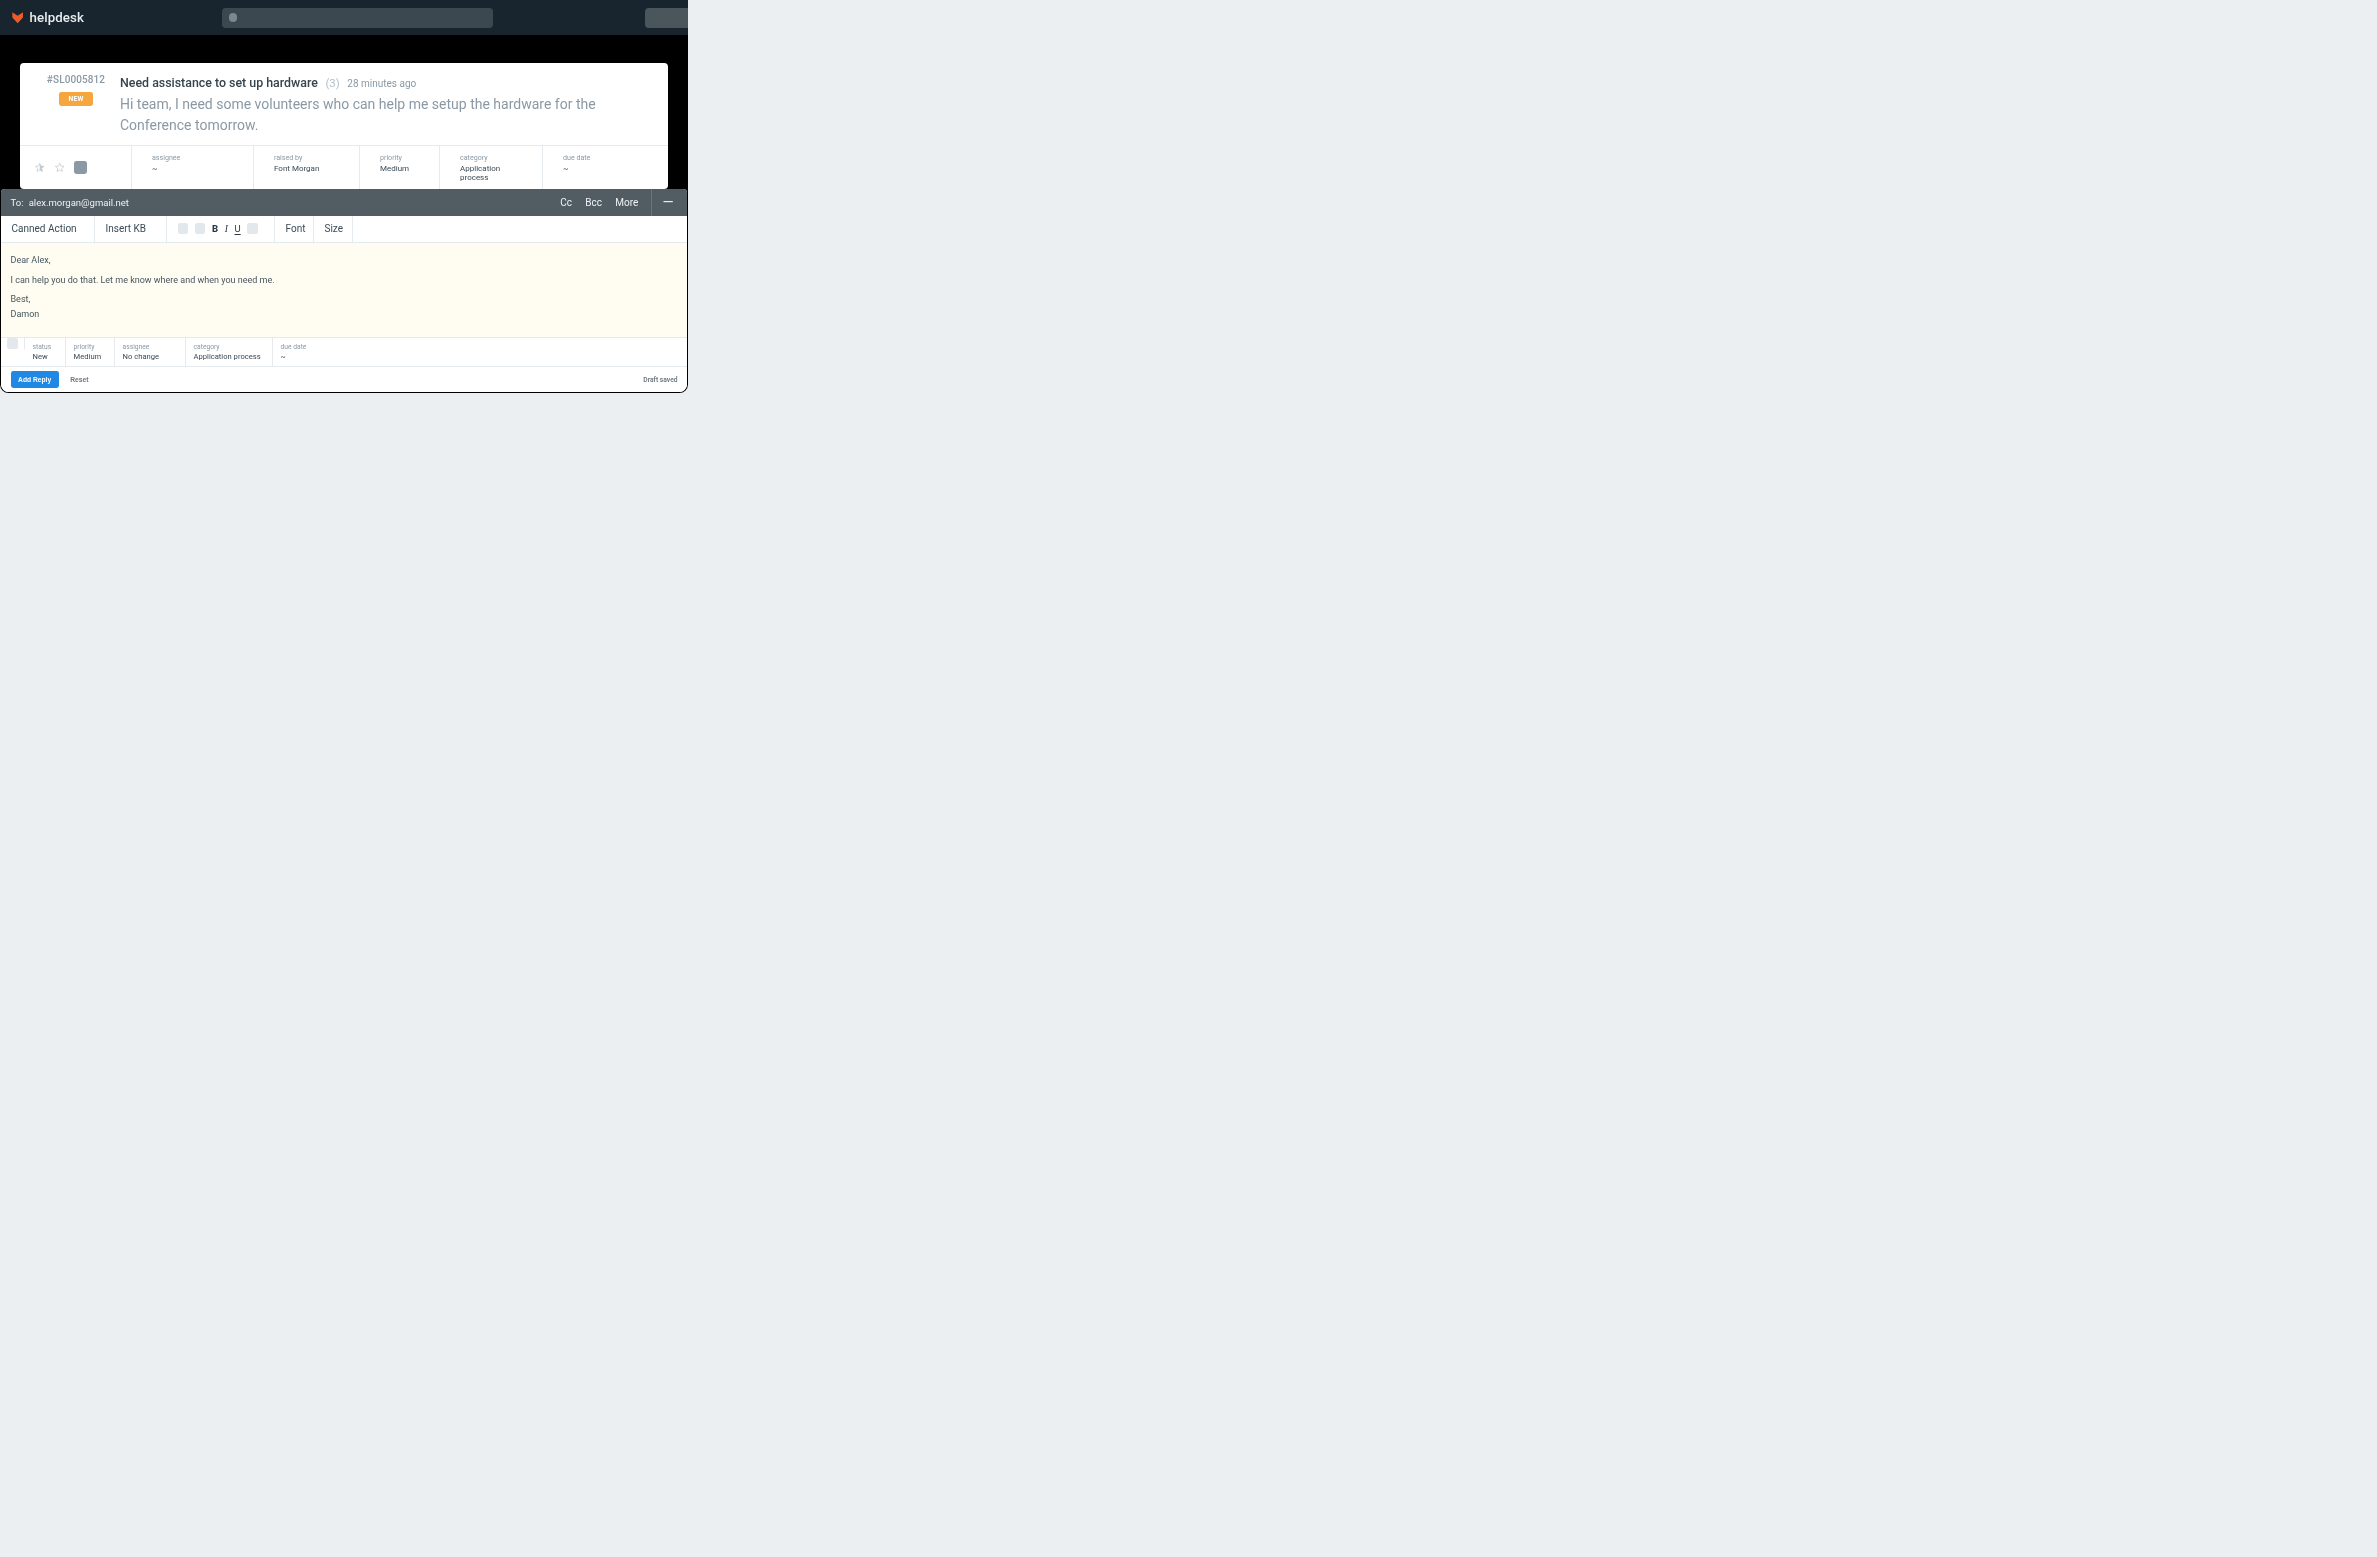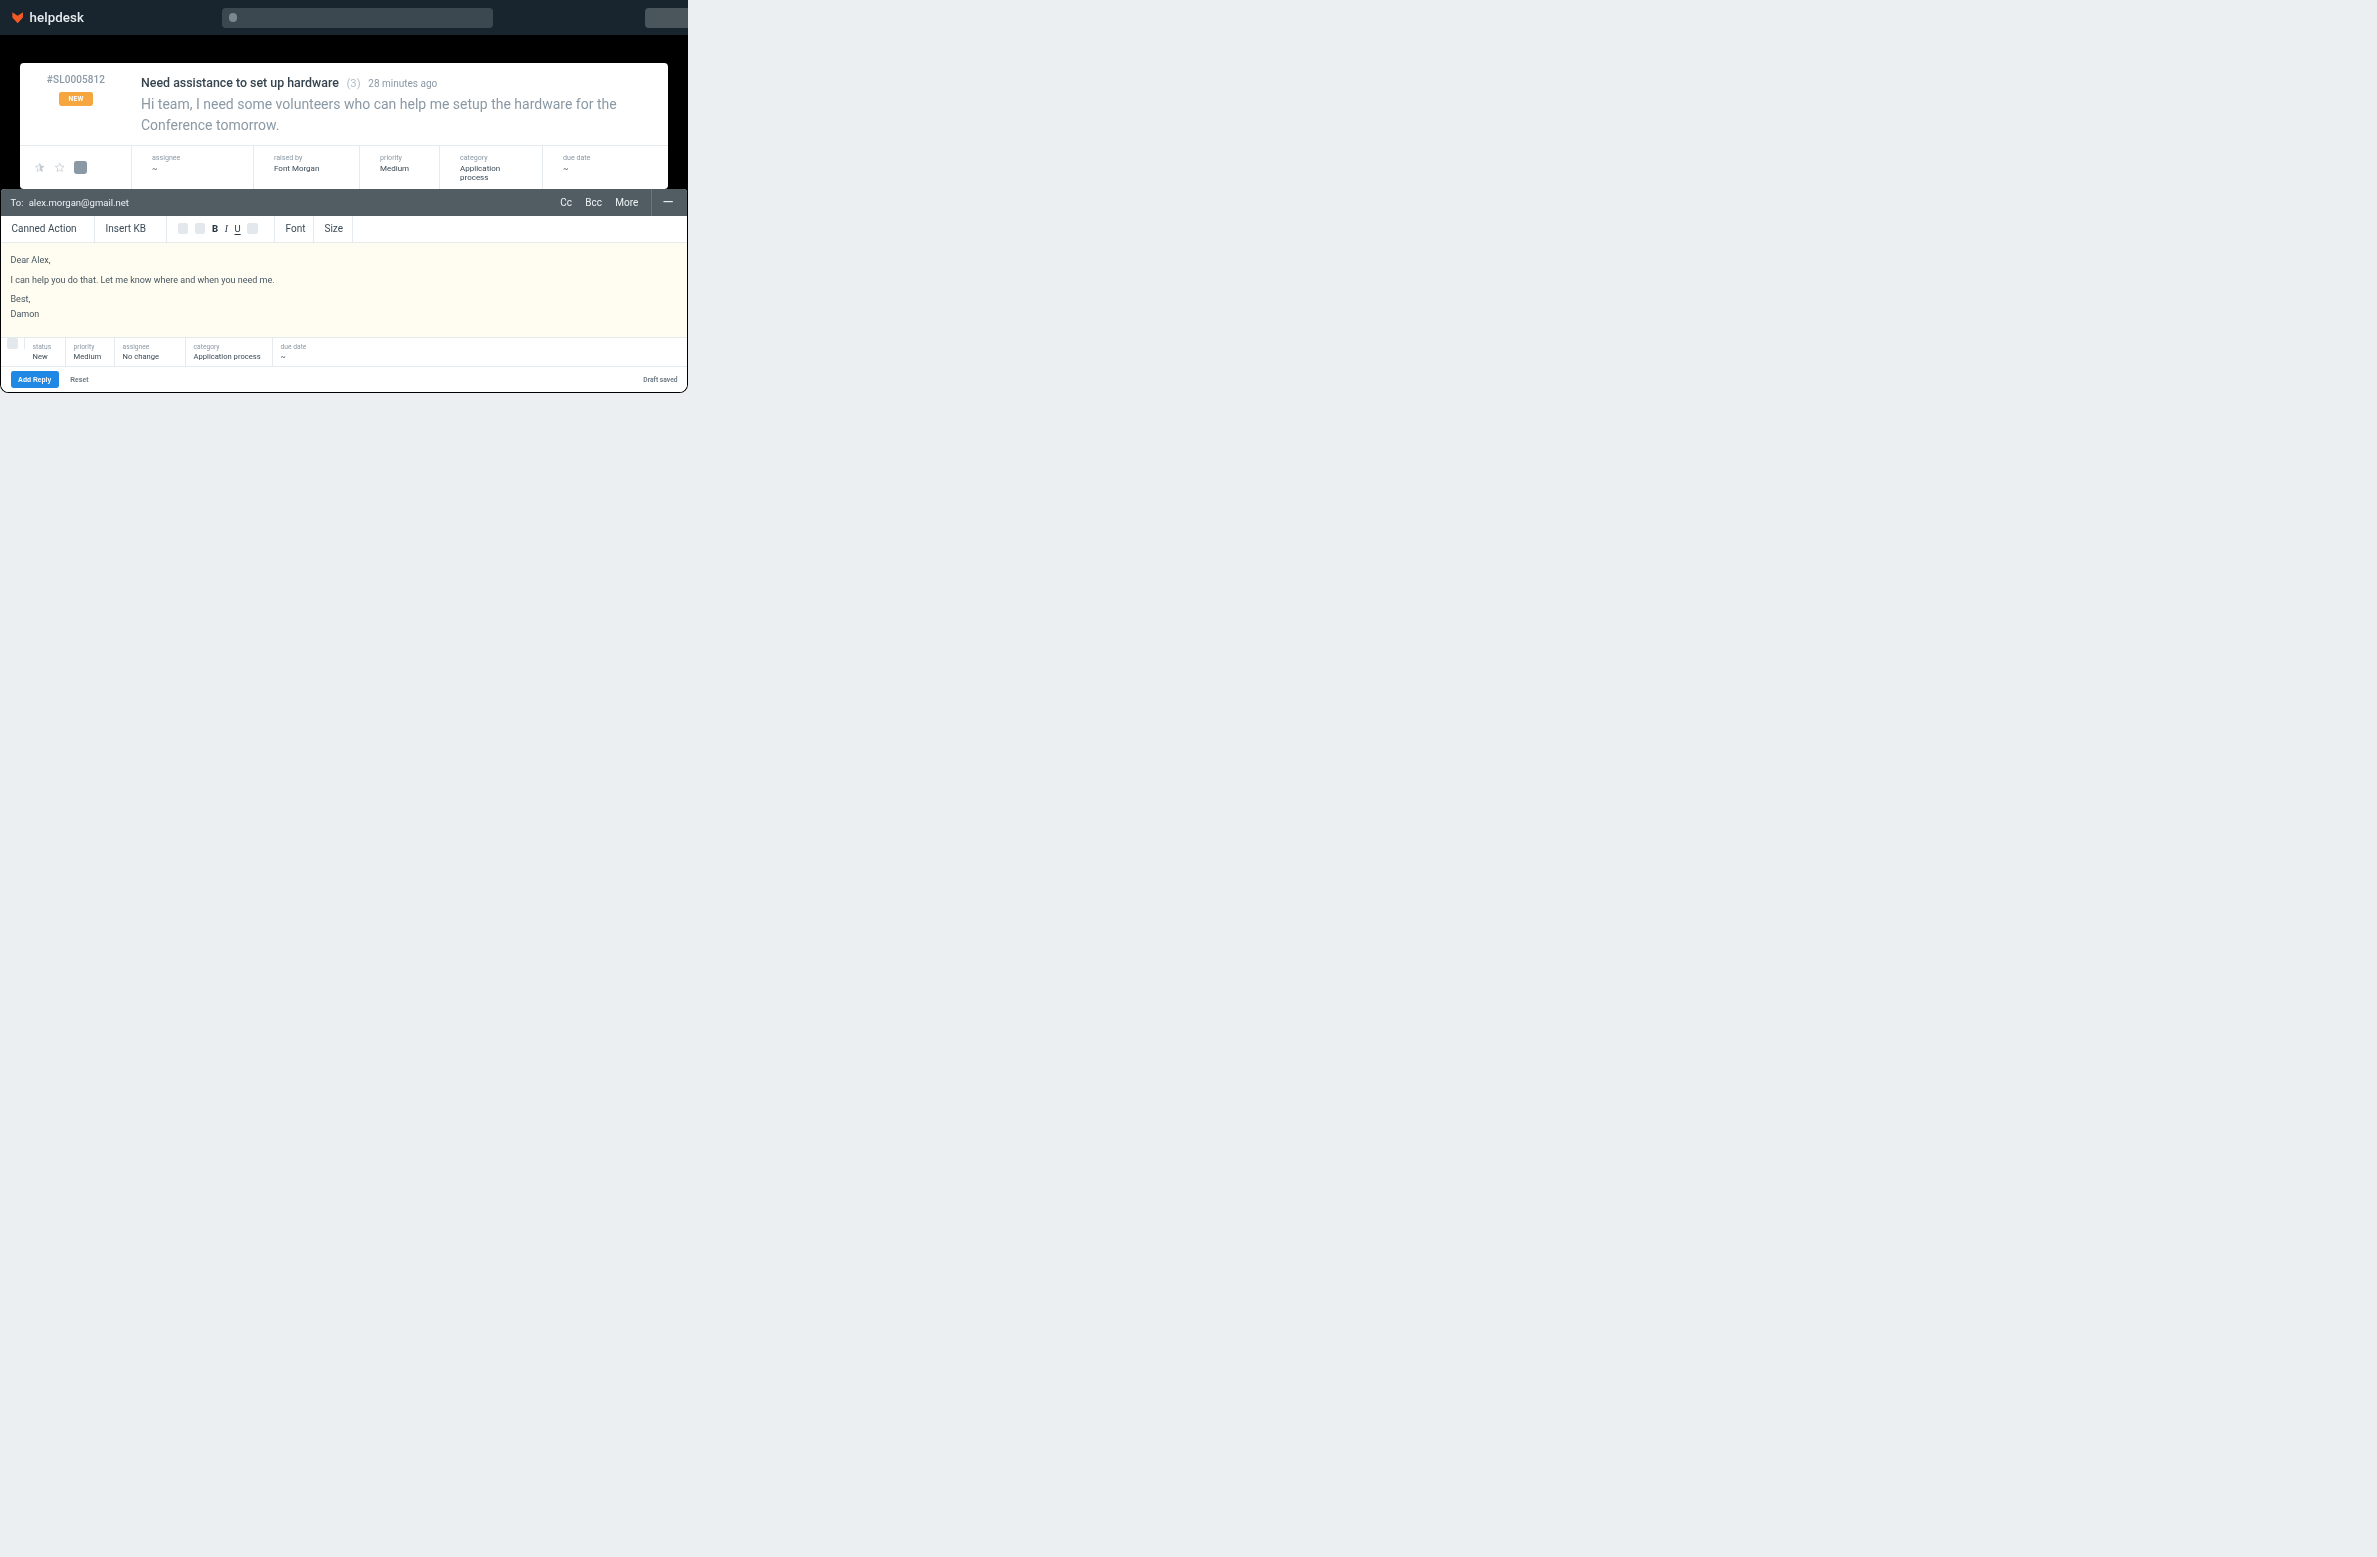--- a/index.html
+++ b/index.html
@@ -7,21 +7,21 @@
 .app{width:688px;height:393px;position:relative;background:#000000;border-radius:0 0 8.6px 8.6px;overflow:hidden}
 .topbar{height:35px;background:#18252f;display:flex;align-items:center;padding:0 11.4px;position:relative}
 .logo{display:flex;align-items:center;gap:4.8px}
 .logo-icon svg{width:13.3px;height:13.3px;display:block}
 .logo-text{color:#e8edef;font-size:13.3px;font-weight:500;letter-spacing:0.1px}
 .search{position:absolute;left:222px;top:7.6px;width:271px;height:20px;background:#3b4850;border-radius:3.8px;display:flex;align-items:center;padding:0 6.7px}
 .search-dot{width:8.6px;height:8.6px;border-radius:50%;background:#7c888f}
 .top-right-btn{position:absolute;right:0;top:7.6px;width:43px;height:20px;background:#4a555c;border-radius:3.8px 0 0 3.8px}
 .page{padding:0 20px}
 .ticket-card{margin-top:27.6px;background:#fff;border-radius:3.8px;box-shadow:0 3.8px 9.5px rgba(20,35,50,.07);overflow:hidden}
-.ticket-head{display:flex;padding:11.4px 13.3px 9.5px 18px;gap:27px}
+.ticket-head{display:flex;padding:11.4px 13.3px 9.5px 18px;gap:6px}
 .ticket-head-left{width:76px;display:flex;flex-direction:column;align-items:center;gap:6.7px}
 .ticket-id{color:#8b99a5;font-size:10px;font-weight:500;letter-spacing:0.1px}
 .badge-new{background:#f6a63f;color:#fff;font-size:6.7px;font-weight:700;padding:3.3px 9.5px;border-radius:2.4px;letter-spacing:0.2px}
 .ticket-head-right{flex:1;padding-top:1px}
 .title-row{display:flex;align-items:baseline;gap:7.6px;margin-bottom:3.8px}
 .ticket-title{font-size:12.4px;color:#35444f;font-weight:500}
 .ticket-count{color:#b4bfc8;font-size:11.4px}
 .ticket-time{color:#8b99a5;font-size:10px}
 .ticket-desc{color:#8b99a5;font-size:14px;line-height:1.5}
 .ticket-meta{display:flex;border-top:0.5px solid #e5eaee}

